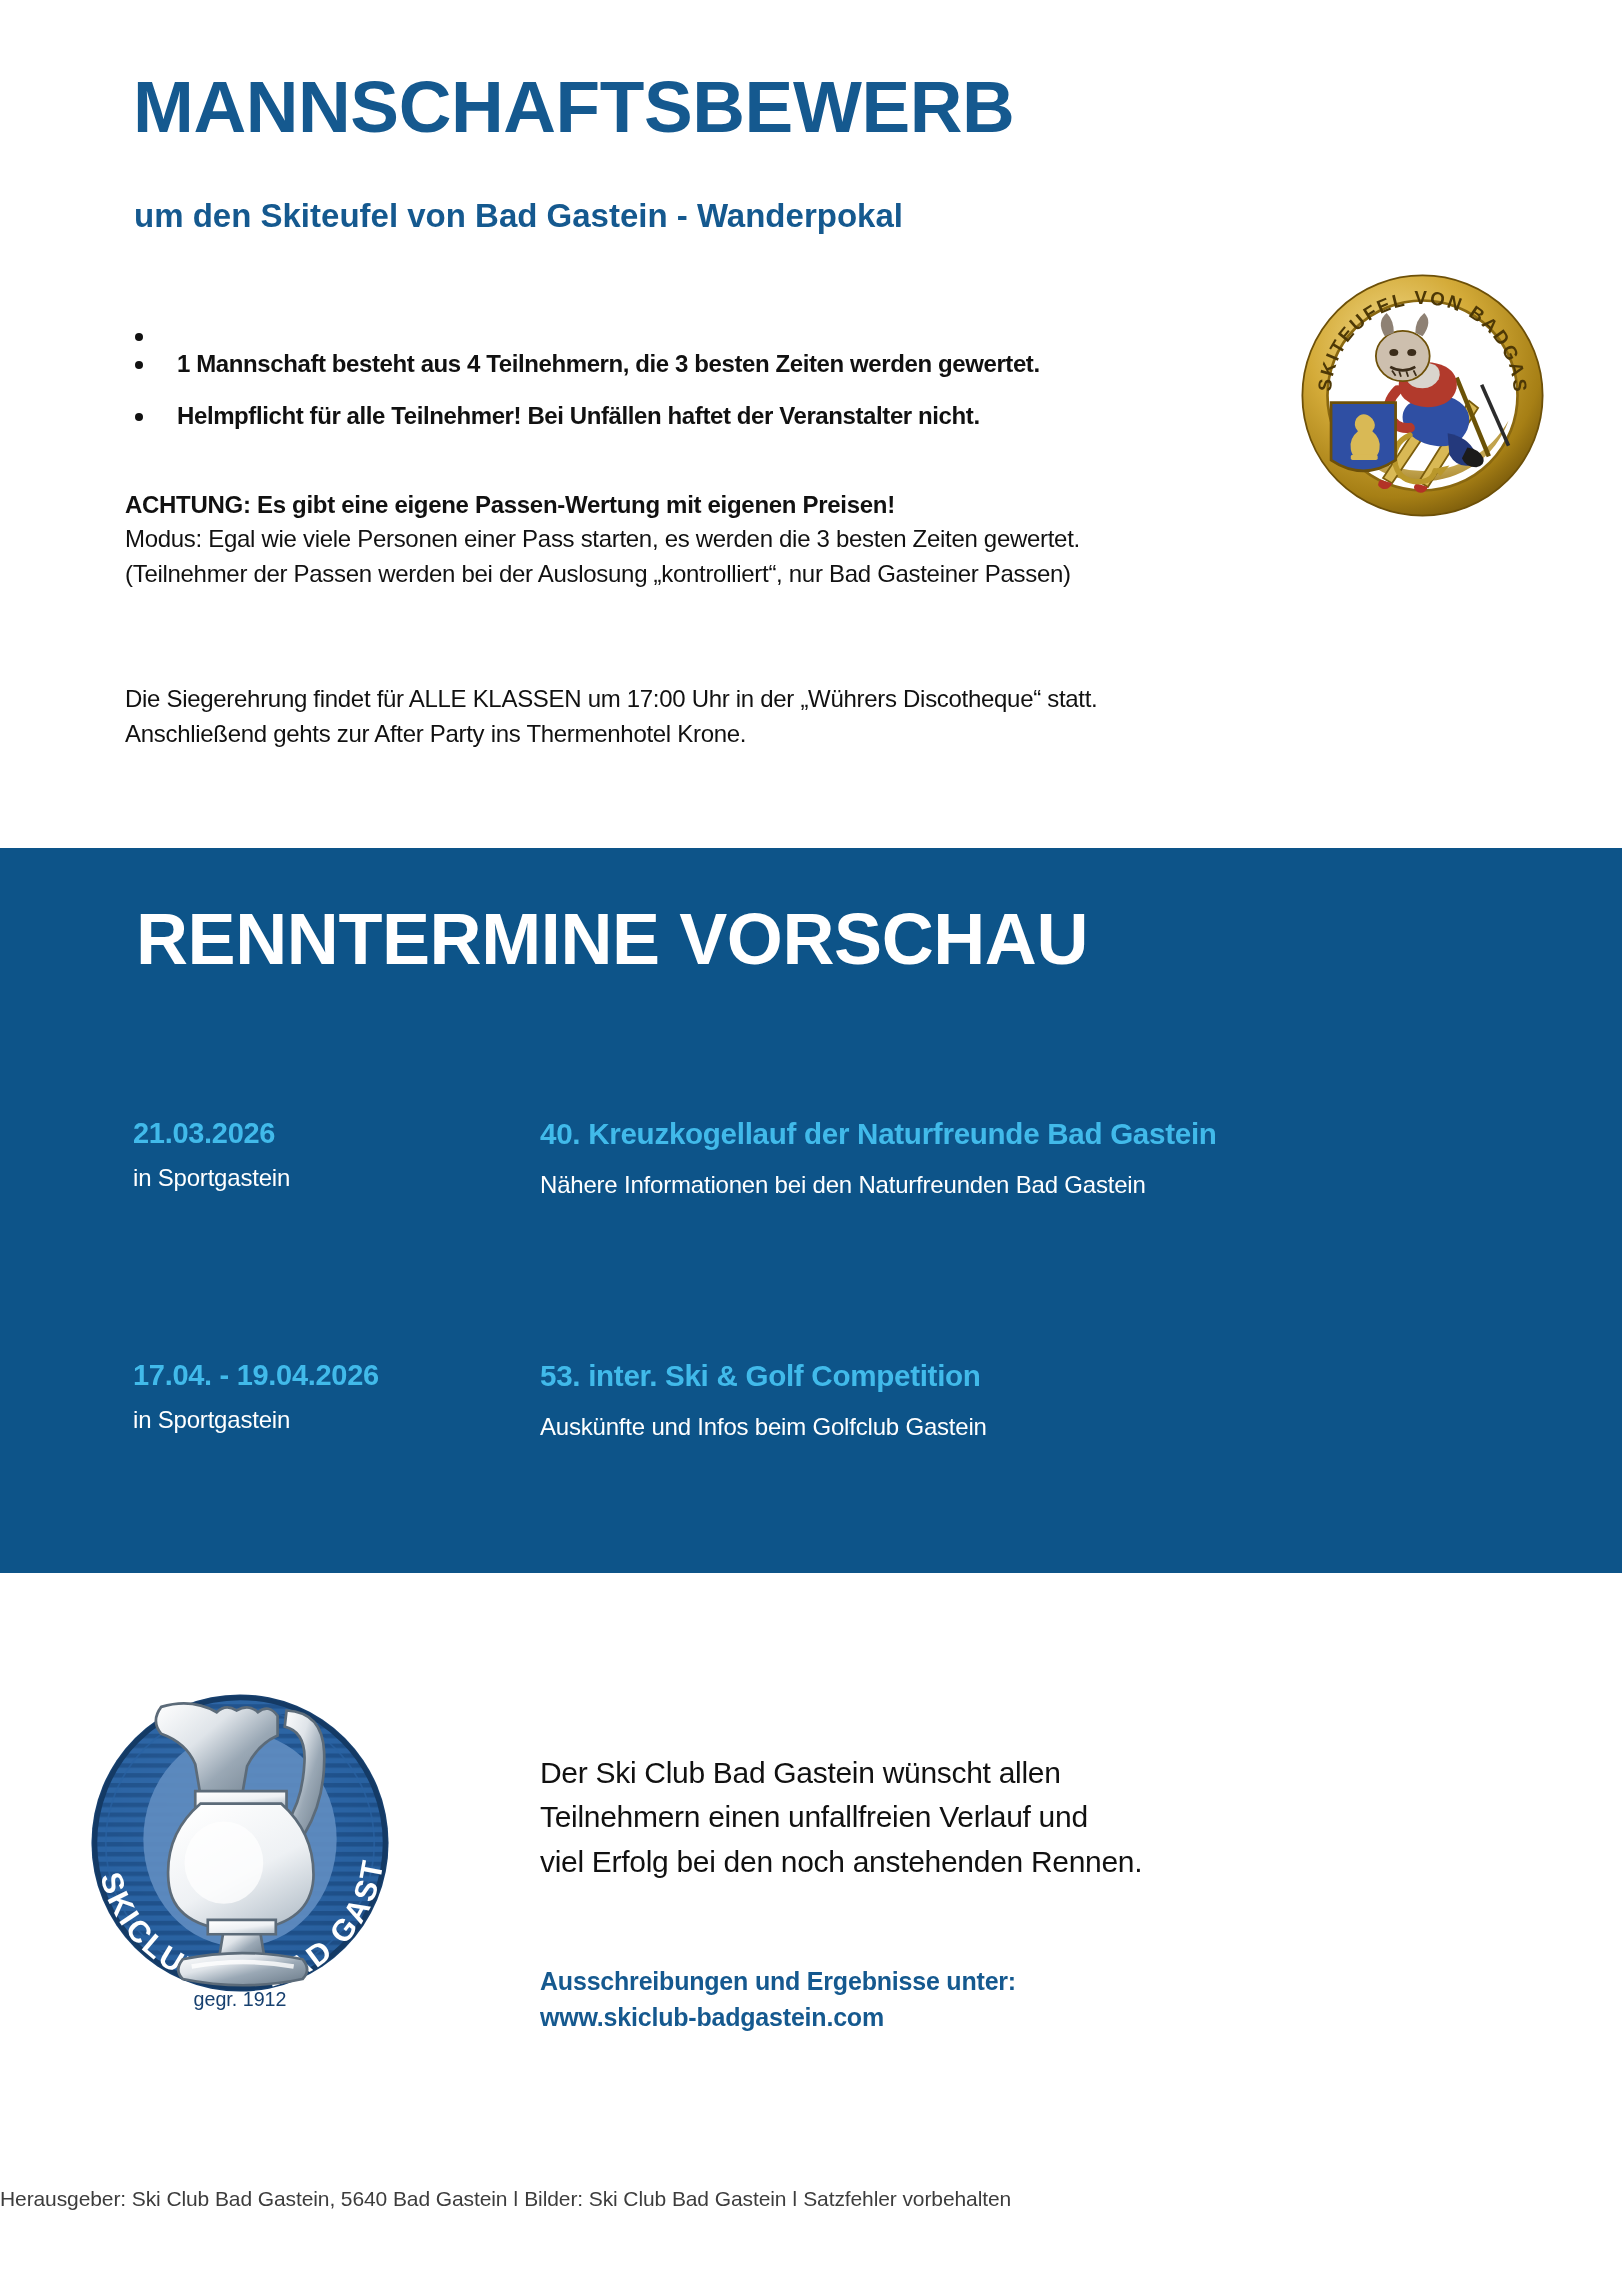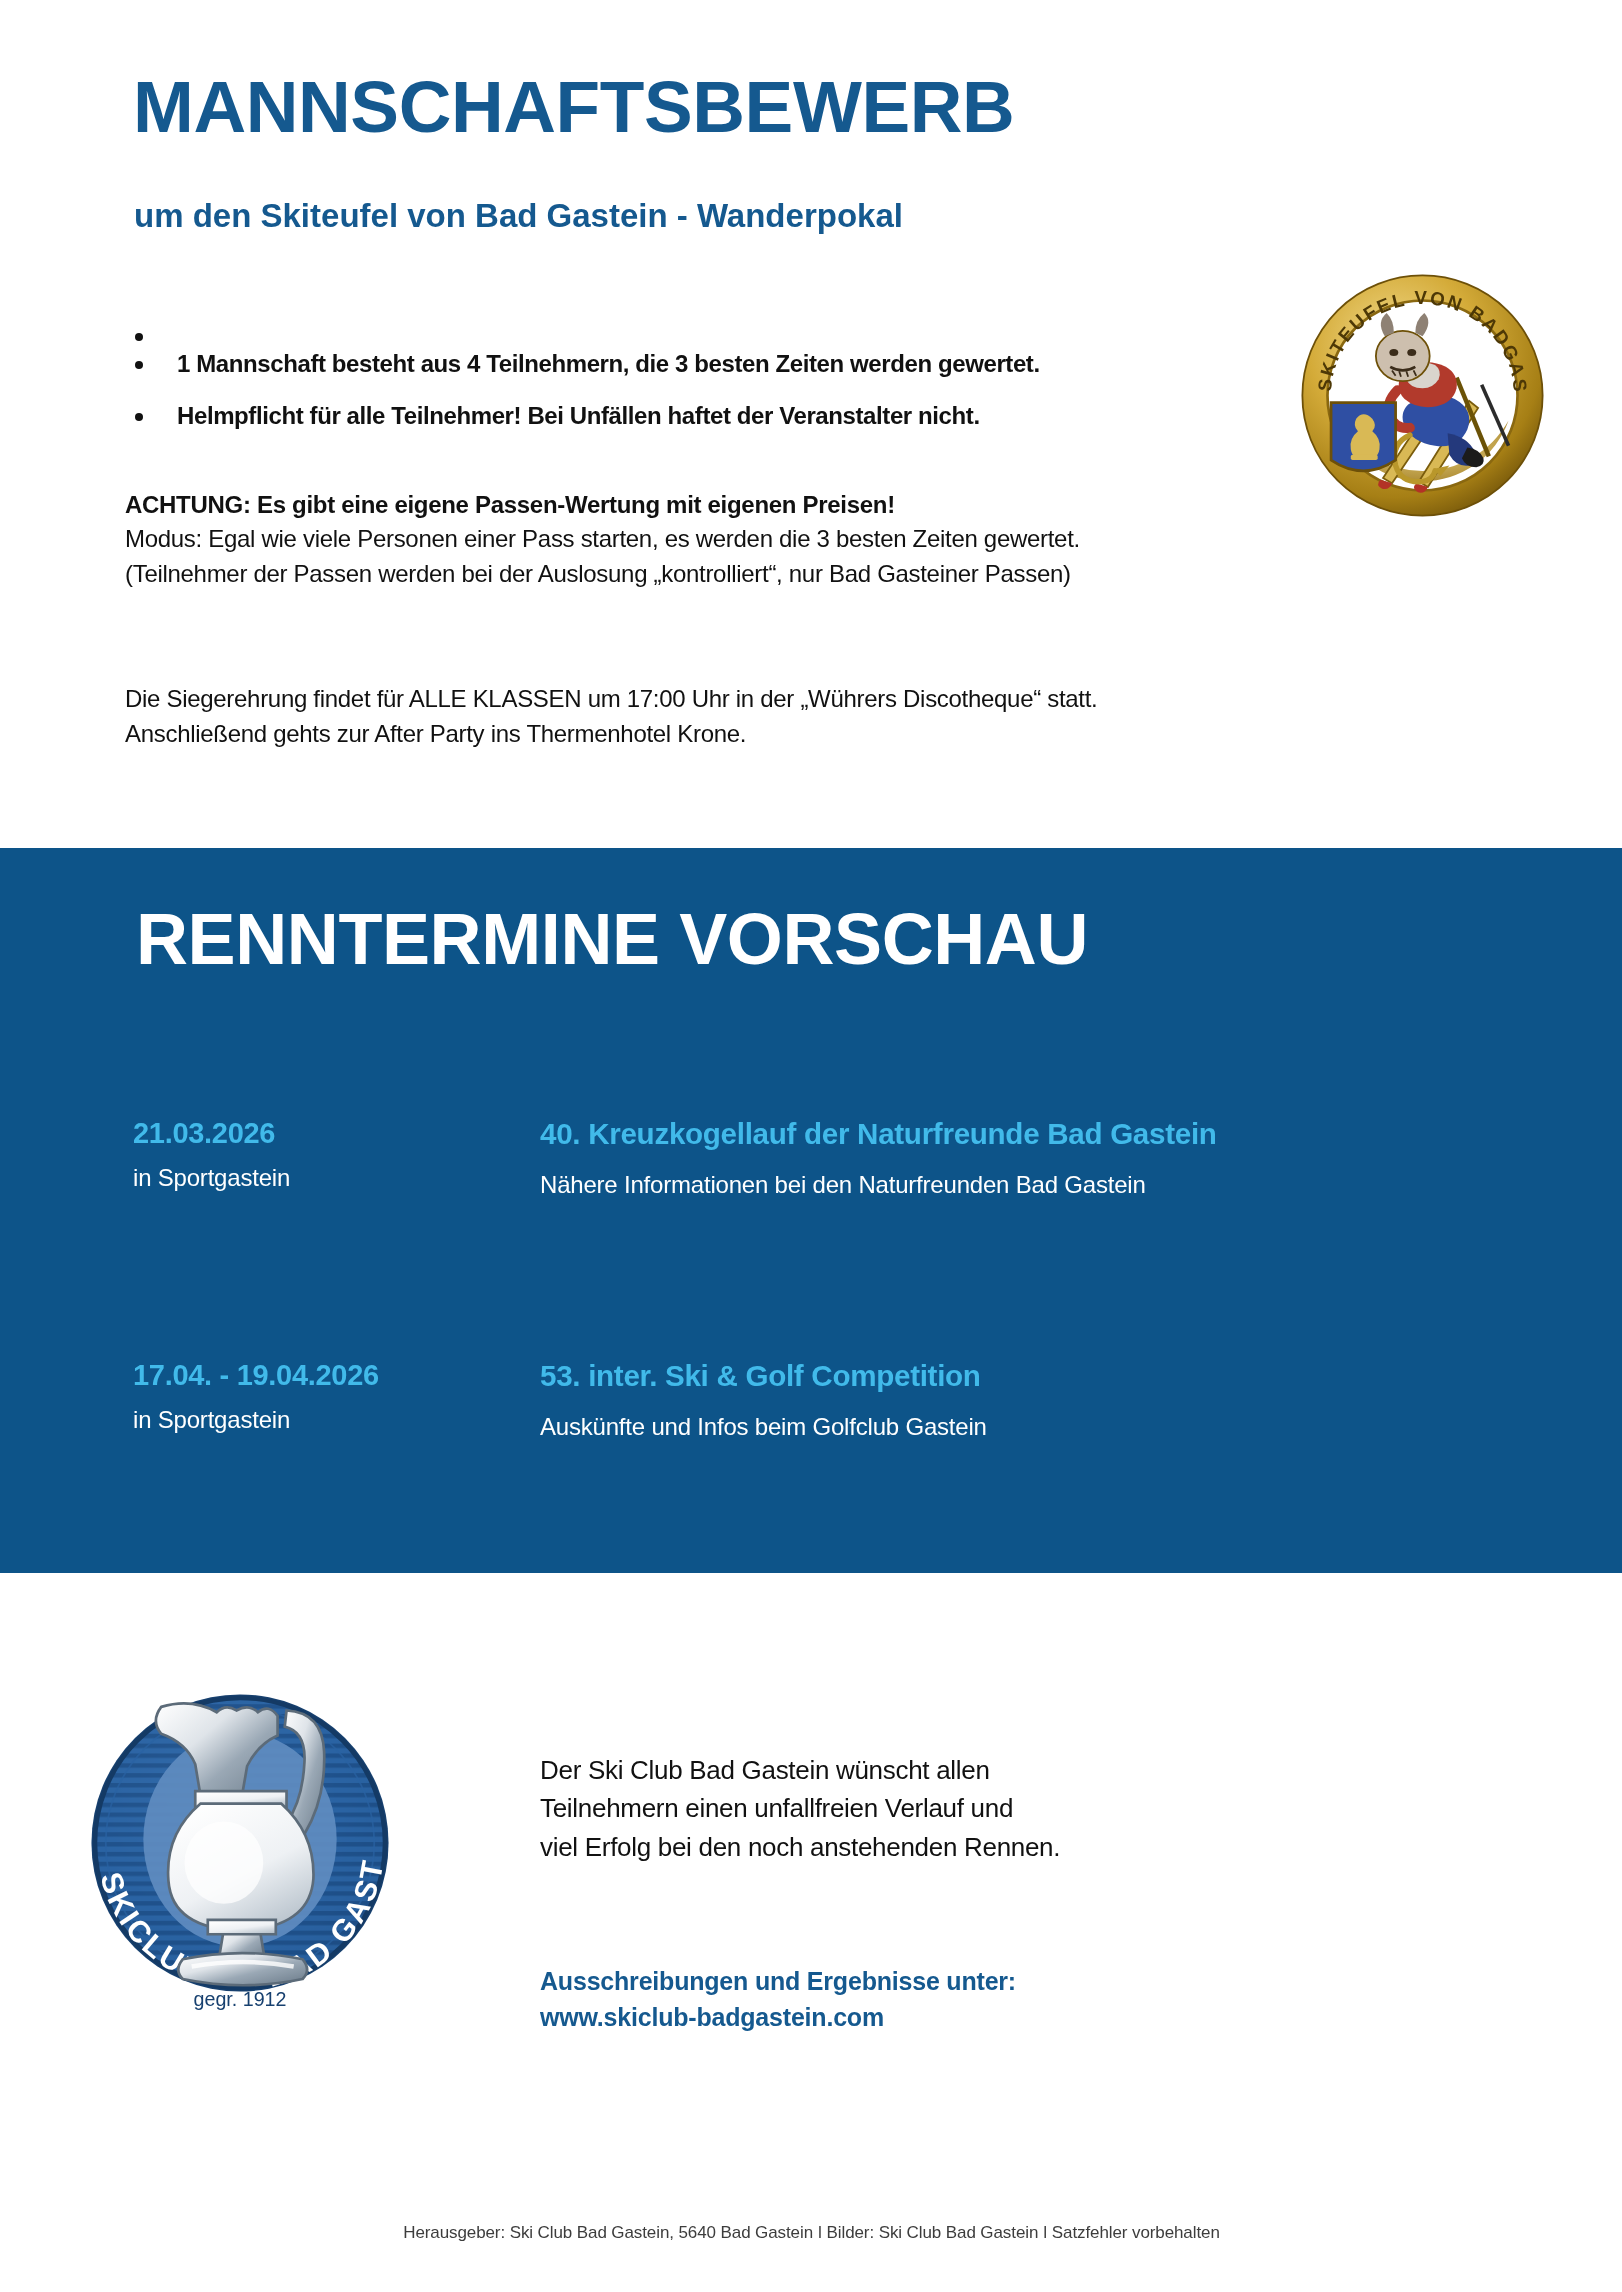--- a/index.html
+++ b/index.html
@@ -186,21 +186,21 @@
     top: 1655px;
     width: 358px;
     height: 358px;
   }
 
   .closing-block {
     position: absolute;
     left: 540px;
     top: 1751px;
     width: 985px;
-    font-size: 26px;
+    font-size: 30px;
     color: #111111;
     line-height: 1.48;
     letter-spacing: -0.3px;
     font-family: "Liberation Sans", sans-serif;
   }
 
   .link-block {
     position: absolute;
     left: 540px;
     top: 1964px;
@@ -210,26 +210,24 @@
     line-height: 1.42;
     letter-spacing: -0.2px;
     font-family: "Liberation Sans", sans-serif;
   }
 
   .footer-note {
     position: absolute;
     left: 0;
     top: 2187px;
     width: 1623px;
-    text-align: center;
-    font-size: 17px;
+    font-size: 21px;
     color: #3d3d3d;
     letter-spacing: -0.1px;
     font-family: "Liberation Sans", sans-serif;
-    margin-top: 36px;
   }
 </style>
 </head>
 <body>
 
 <div class="top-section">
 
   <div class="main-title">MANNSCHAFTSBEWERB</div>
   <div class="sub-title">um den Skiteufel von Bad Gastein - Wanderpokal</div>
 

